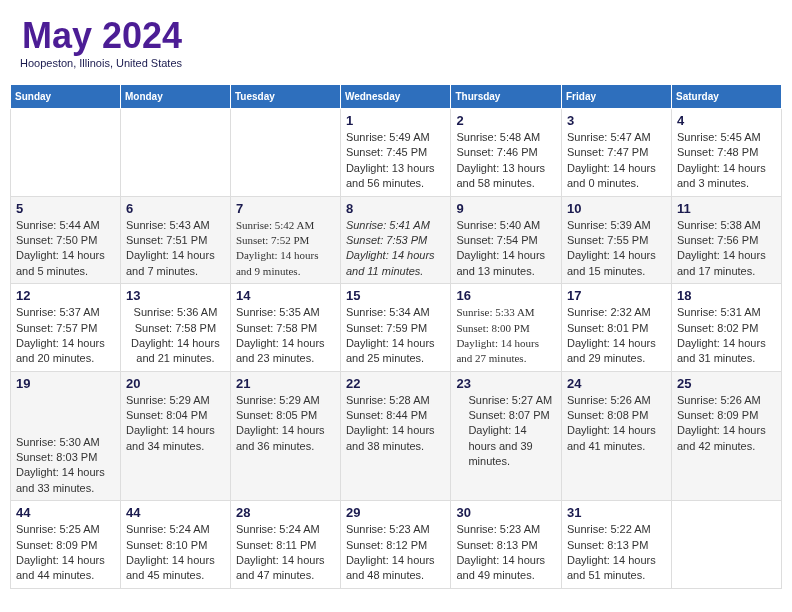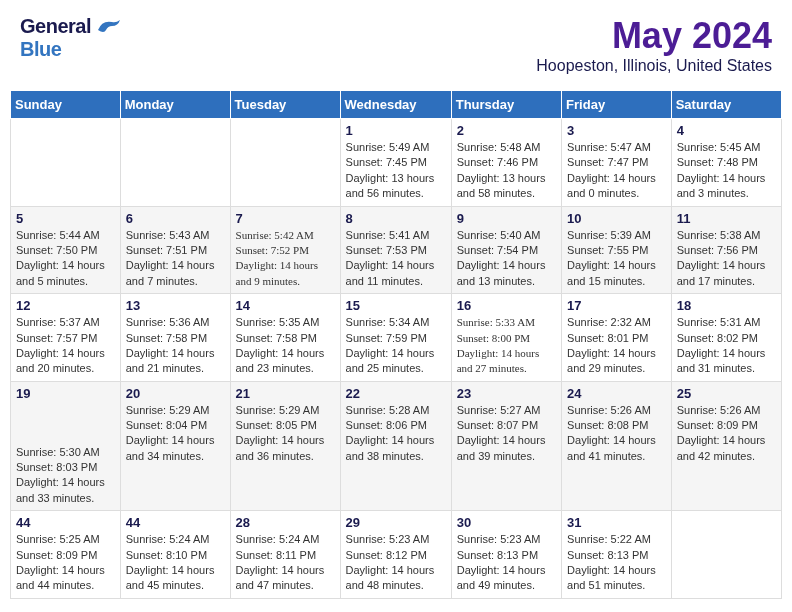--- a/index.html
+++ b/index.html
@@ -24,34 +24,34 @@
     }
     .title-block {
       text-align: right;
     }
     .month-year {
       font-size: 36px;
       font-weight: bold;
       color: #4c1d95;
     }
     .location {
-      font-size: 16px;
+      font-size: 11px;
       color: #1a1a4e;
     }
     .calendar {
       width: 100%;
       border-collapse: collapse;
       font-size: 11px;
     }
     .calendar th {
       background: #2e6fbd;
       color: #fff;
       padding: 6px 4px;
       text-align: left;
-      font-size: 13px;
+      font-size: 10px;
       font-weight: bold;
       border: 1px solid #fff;
       margin-left: 28px;
     }
     .calendar td {
       border: 1px solid #ddd;
       vertical-align: top;
       padding: 4px 5px;
       min-height: 70px;
       width: 113px;
@@ -90,31 +90,20 @@
       letter-spacing: -0.5px;
     }
     .bird-svg {
       margin-left: 3px;
     }
   </style>
 </head>
 <body>
 
 <div class="header">
-  <div class="logo">
-    <div class="logo-row">
-      <span class="logo-text-general">General</span>
-      <svg class="bird-svg" width="28" height="22" viewBox="0 0 28 22">
-        <path d="M4 14 Q8 4 18 6 Q22 7 26 4 Q24 10 18 10 Q14 10 12 14 Q10 18 4 14Z" fill="#3375c0"></path>
-      </svg>
-    </div>
-    <div>
-      <span class="logo-text-blue">Blue</span>
-    </div>
-  </div>
   <div class="title-block">
     <div class="month-year">May 2024</div>
     <div class="location">Hoopeston, Illinois, United States</div>
   </div>
 </div>
 
 <table class="calendar">
   <thead>
     <tr>
     <th>Sunday</th>
@@ -170,21 +159,21 @@
 Daylight: 14 hours and 7 minutes.</div>
         </td>
         <td>
           <div class="day-num">7</div>
           <div class="day-info" style="white-space: pre-line; font-family: Liberation Serif, serif;">Sunrise: 5:42 AM
 Sunset: 7:52 PM
 Daylight: 14 hours and 9 minutes.</div>
         </td>
         <td>
           <div class="day-num">8</div>
-          <div class="day-info" style="white-space: pre-line;">Sunrise: 5:41 AM
+          <div class="day-info" style="white-space: pre-line; font-style: italic;">Sunrise: 5:41 AM
 Sunset: 7:53 PM
 Daylight: 14 hours and 11 minutes.</div>
         </td>
         <td>
           <div class="day-num">9</div>
           <div class="day-info" style="white-space: pre-line;">Sunrise: 5:40 AM
 Sunset: 7:54 PM
 Daylight: 14 hours and 13 minutes.</div>
         </td>
         <td>
@@ -202,21 +191,21 @@
       </tr>
       <tr>
         <td>
           <div class="day-num">12</div>
           <div class="day-info" style="white-space: pre-line;">Sunrise: 5:37 AM
 Sunset: 7:57 PM
 Daylight: 14 hours and 20 minutes.</div>
         </td>
         <td>
           <div class="day-num">13</div>
-          <div class="day-info" style="white-space: pre-line;">Sunrise: 5:36 AM
+          <div class="day-info" style="white-space: pre-line; text-align: center;">Sunrise: 5:36 AM
 Sunset: 7:58 PM
 Daylight: 14 hours and 21 minutes.</div>
         </td>
         <td>
           <div class="day-num">14</div>
           <div class="day-info" style="white-space: pre-line;">Sunrise: 5:35 AM
 Sunset: 7:58 PM
 Daylight: 14 hours and 23 minutes.</div>
         </td>
         <td>
@@ -259,26 +248,26 @@
         </td>
         <td>
           <div class="day-num">21</div>
           <div class="day-info" style="white-space: pre-line;">Sunrise: 5:29 AM
 Sunset: 8:05 PM
 Daylight: 14 hours and 36 minutes.</div>
         </td>
         <td>
           <div class="day-num">22</div>
           <div class="day-info" style="white-space: pre-line;">Sunrise: 5:28 AM
-Sunset: 8:06 PM
+Sunset: 8:44 PM
 Daylight: 14 hours and 38 minutes.</div>
         </td>
         <td>
           <div class="day-num">23</div>
-          <div class="day-info" style="white-space: pre-line;">Sunrise: 5:27 AM
+          <div class="day-info" style="white-space: pre-line; margin-left: 12px;">Sunrise: 5:27 AM
 Sunset: 8:07 PM
 Daylight: 14 hours and 39 minutes.</div>
         </td>
         <td>
           <div class="day-num">24</div>
           <div class="day-info" style="white-space: pre-line;">Sunrise: 5:26 AM
 Sunset: 8:08 PM
 Daylight: 14 hours and 41 minutes.</div>
         </td>
         <td>

